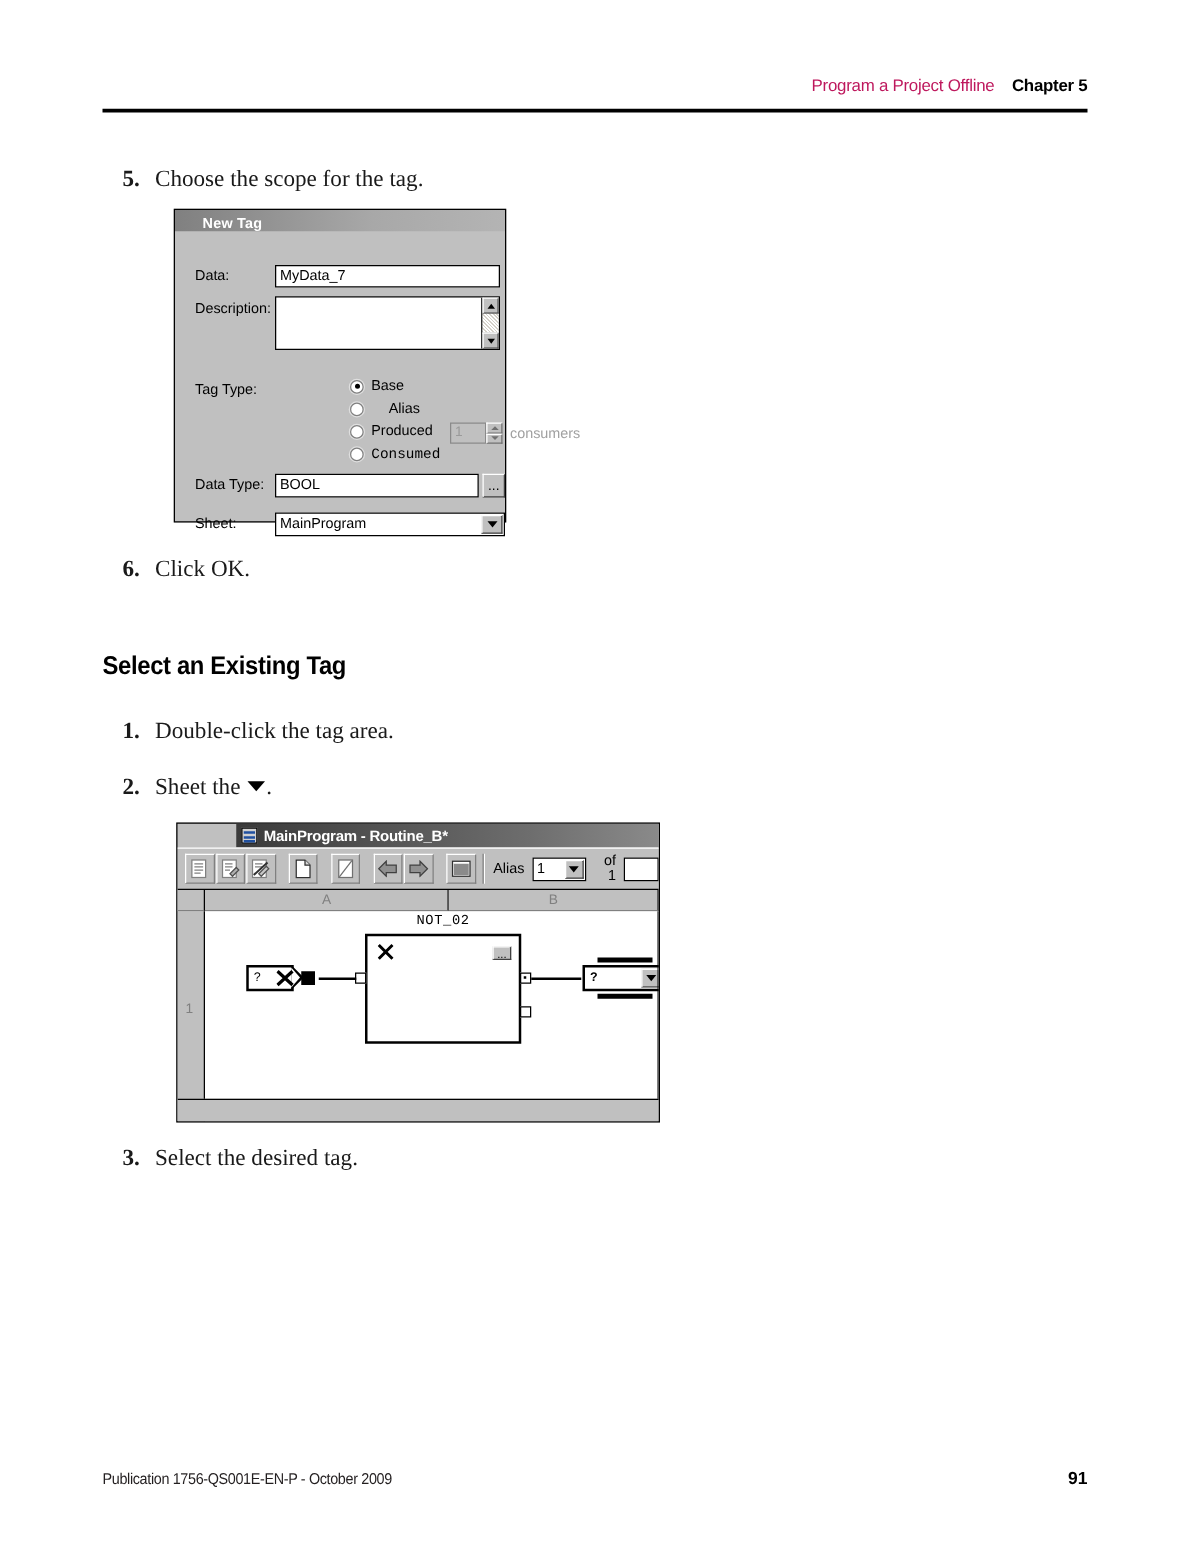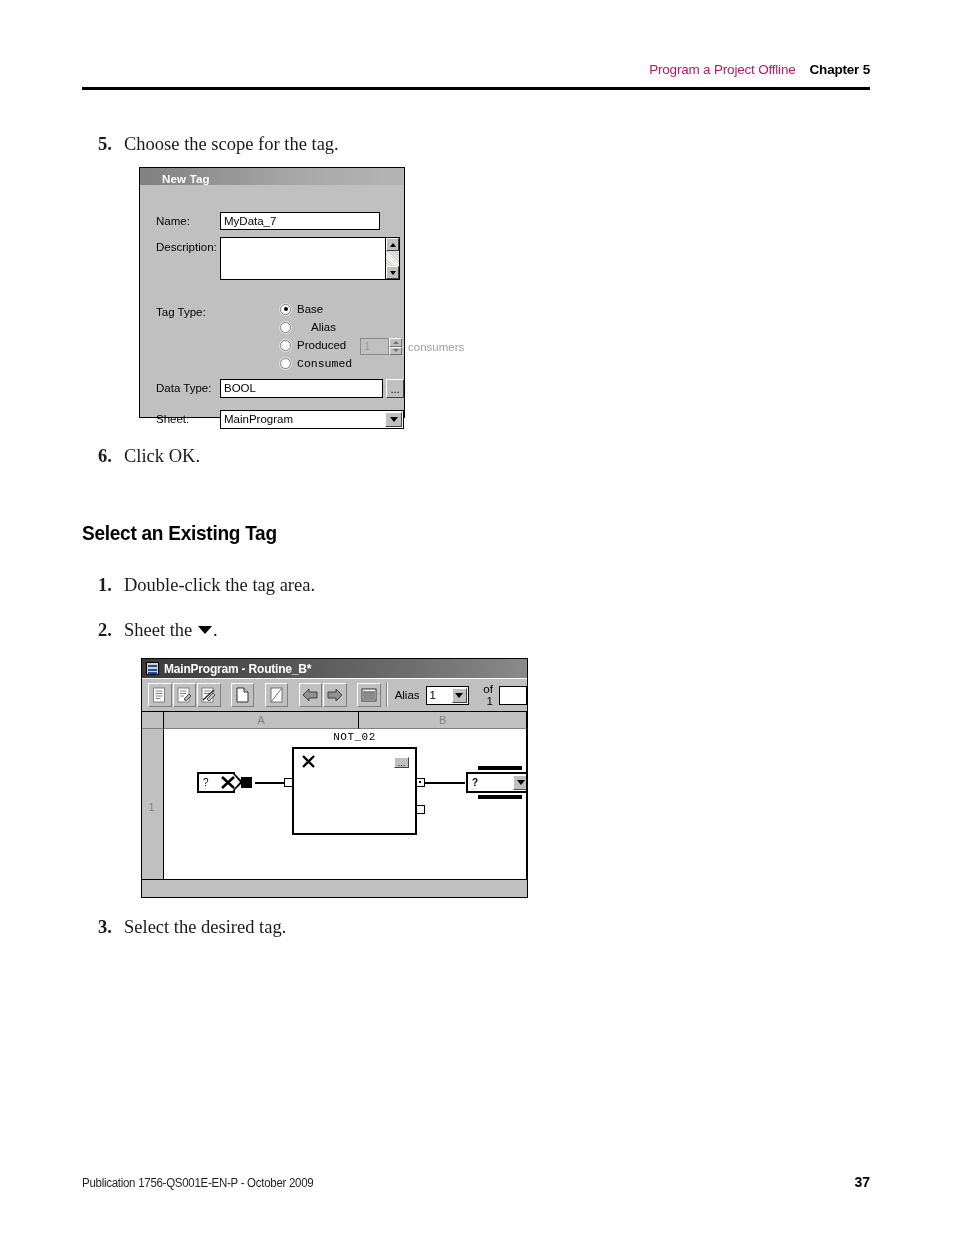--- a/index.html
+++ b/index.html
@@ -147,21 +147,21 @@
     border: 1px solid #000;
     box-sizing: border-box;
     font-size: 11.5px;
     color: #000;
     padding: 1px 3px;
     line-height: 15px;
     overflow: hidden;
     white-space: nowrap;
   }
   .nt-name {
-    left: 80px; top: 27px; width: 160px; height: 18px;
+    left: 80px; top: 27px; width: 180px; height: 18px;
   }
   .nt-desc {
     left: 80px; top: 52px; width: 180px; height: 43px;
     padding: 0;
   }
   .scroll-col {
     position: absolute;
     right: 0; top: 0;
     width: 14px; height: 100%;
     background: #c0c0c0;
@@ -342,20 +342,21 @@
     overflow: hidden;
   }
   .rw-titlebar {
     height: 19px;
     background: linear-gradient(to right, #3a3a3a, #6e6e6e 70%, #8a8a8a);
     display: flex;
     align-items: center;
     gap: 5px;
     padding-left: 4px;
     box-sizing: border-box;
+    margin-left: 47px;
   }
   .rw-icon {
     width: 13px; height: 13px;
     background: #d0d0d0;
     border: 1px solid #000;
     box-sizing: border-box;
     position: relative;
     flex: none;
   }
   .rw-icon::before {
@@ -684,21 +685,21 @@
 <div class="step" style="left:98px; top:134px;">
   <span class="num">5.</span><span class="txt">Choose the scope for the tag.</span>
 </div>
 
 <div class="newtag-dialog">
   <div class="nt-titlebar">
     <span class="tbtext">New Tag</span>
   </div>
   <div class="nt-body">
 
-    <span class="nt-label" style="left:16px; top:30px;">Name:</span>
+    <span class="nt-label" style="left:16px; top:30px;">Data:</span>
     <div class="nt-input nt-name">MyData_7</div>
 
     <span class="nt-label" style="left:16px; top:56px;">Description:</span>
     <div class="nt-input nt-desc">
       <div class="scroll-col">
         <div class="scroll-btn">
             <span class="arr-up"></span>
           </div>
         <div class="scroll-track"></div>
         <div class="scroll-btn">
@@ -896,13 +897,13 @@
   </div>
 
   <div class="rw-bottom-strip"></div>
 </div>
 
 <div class="step" style="left:98px; top:917px;">
   <span class="num">3.</span><span class="txt">Select the desired tag.</span>
 </div>
 
 <div class="footer-pub">Publication 1756-QS001E-EN-P - October 2009</div>
-<div class="footer-page">37</div>
+<div class="footer-page">91</div>
 
 </body></html>

